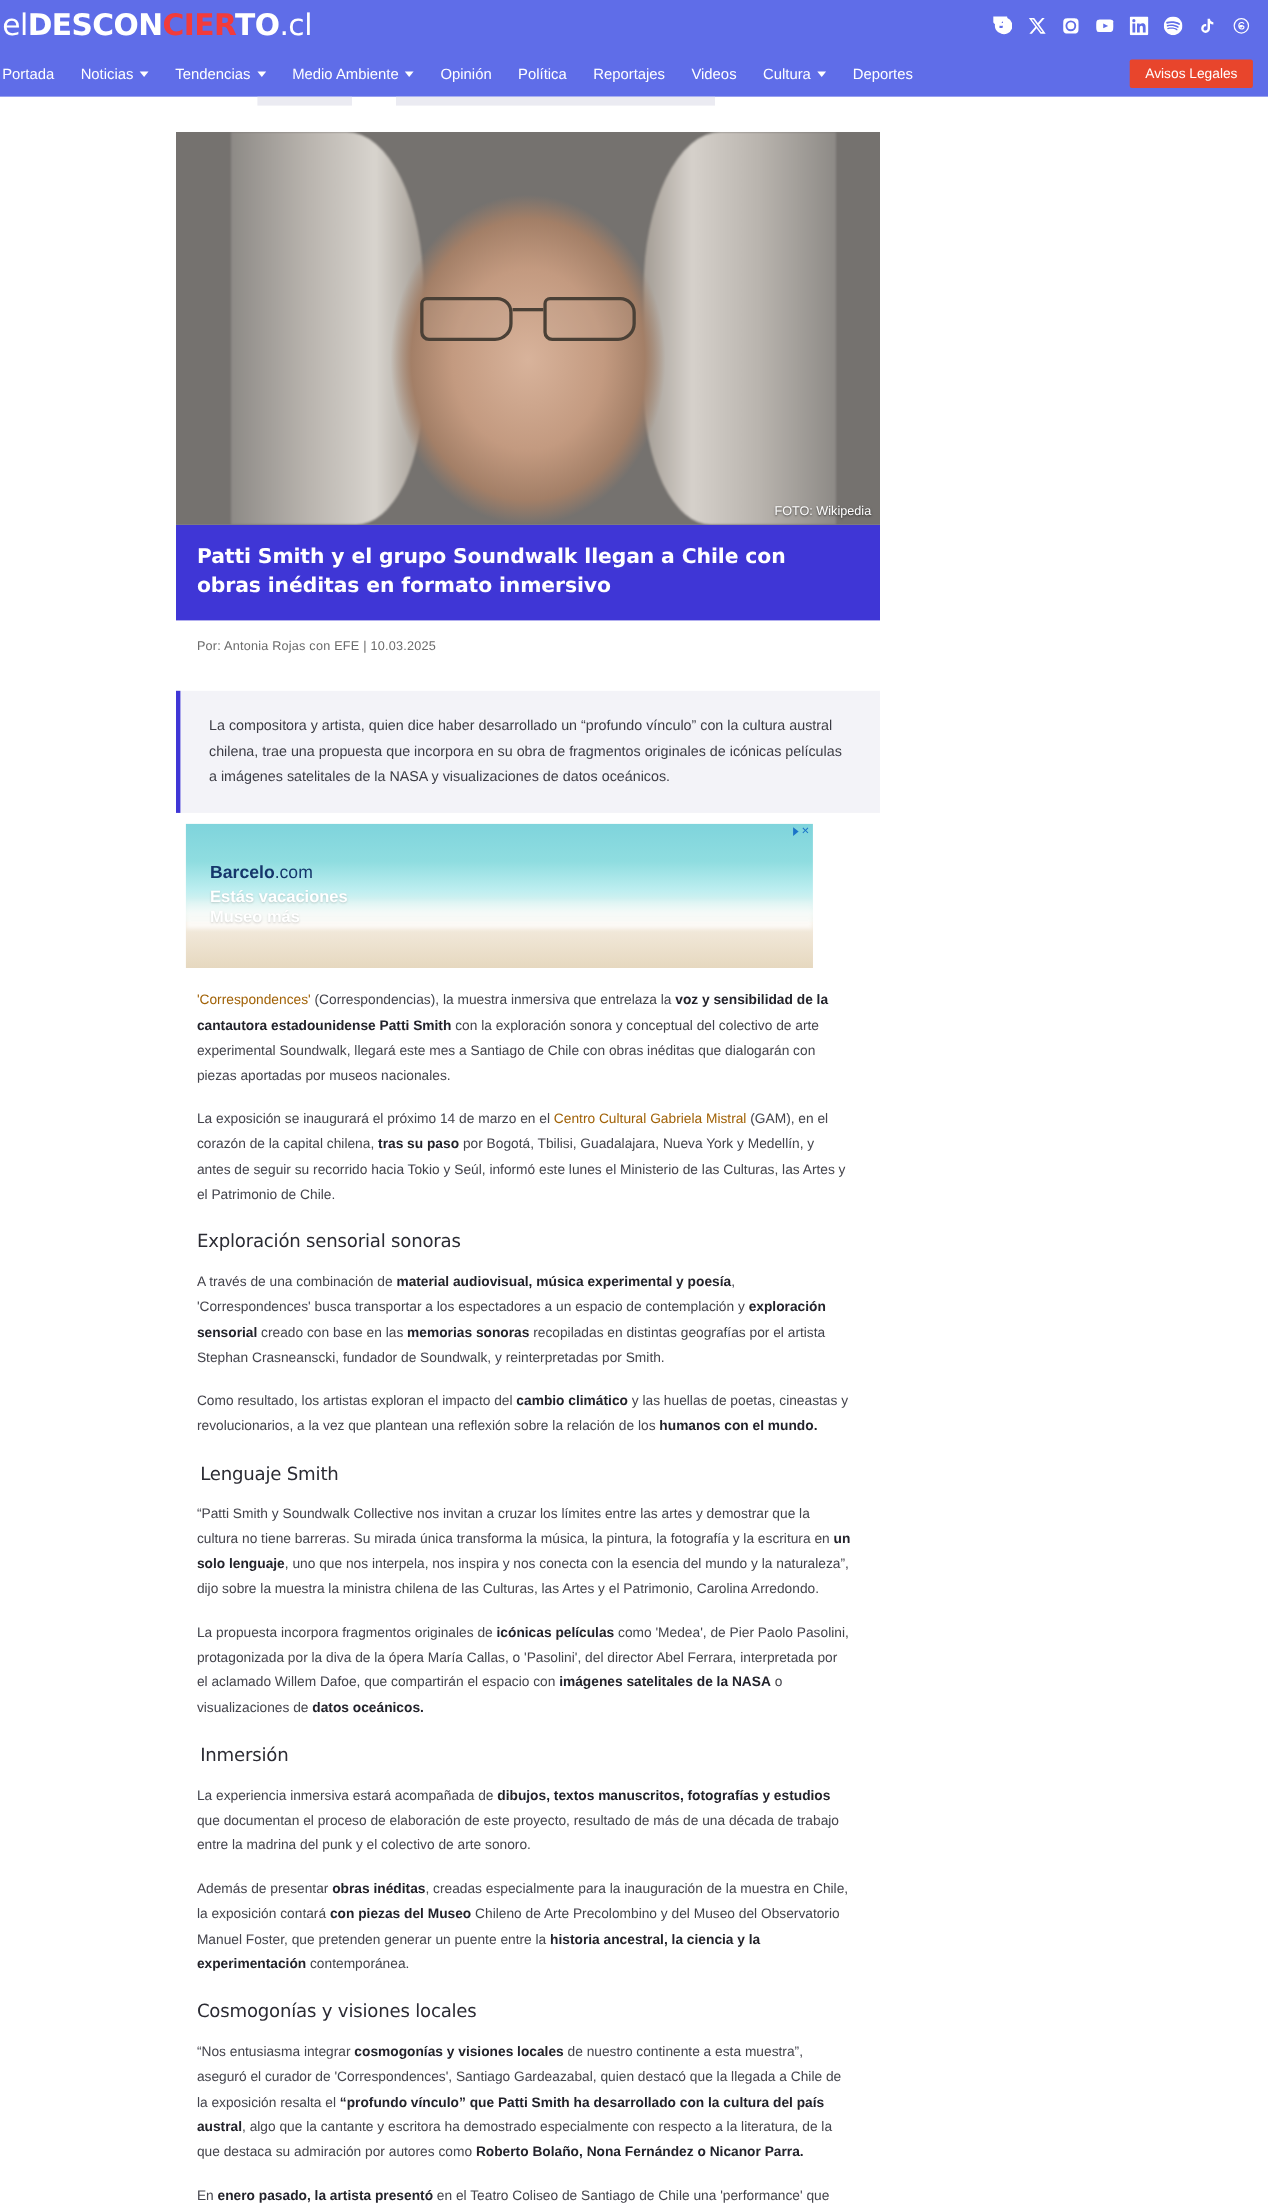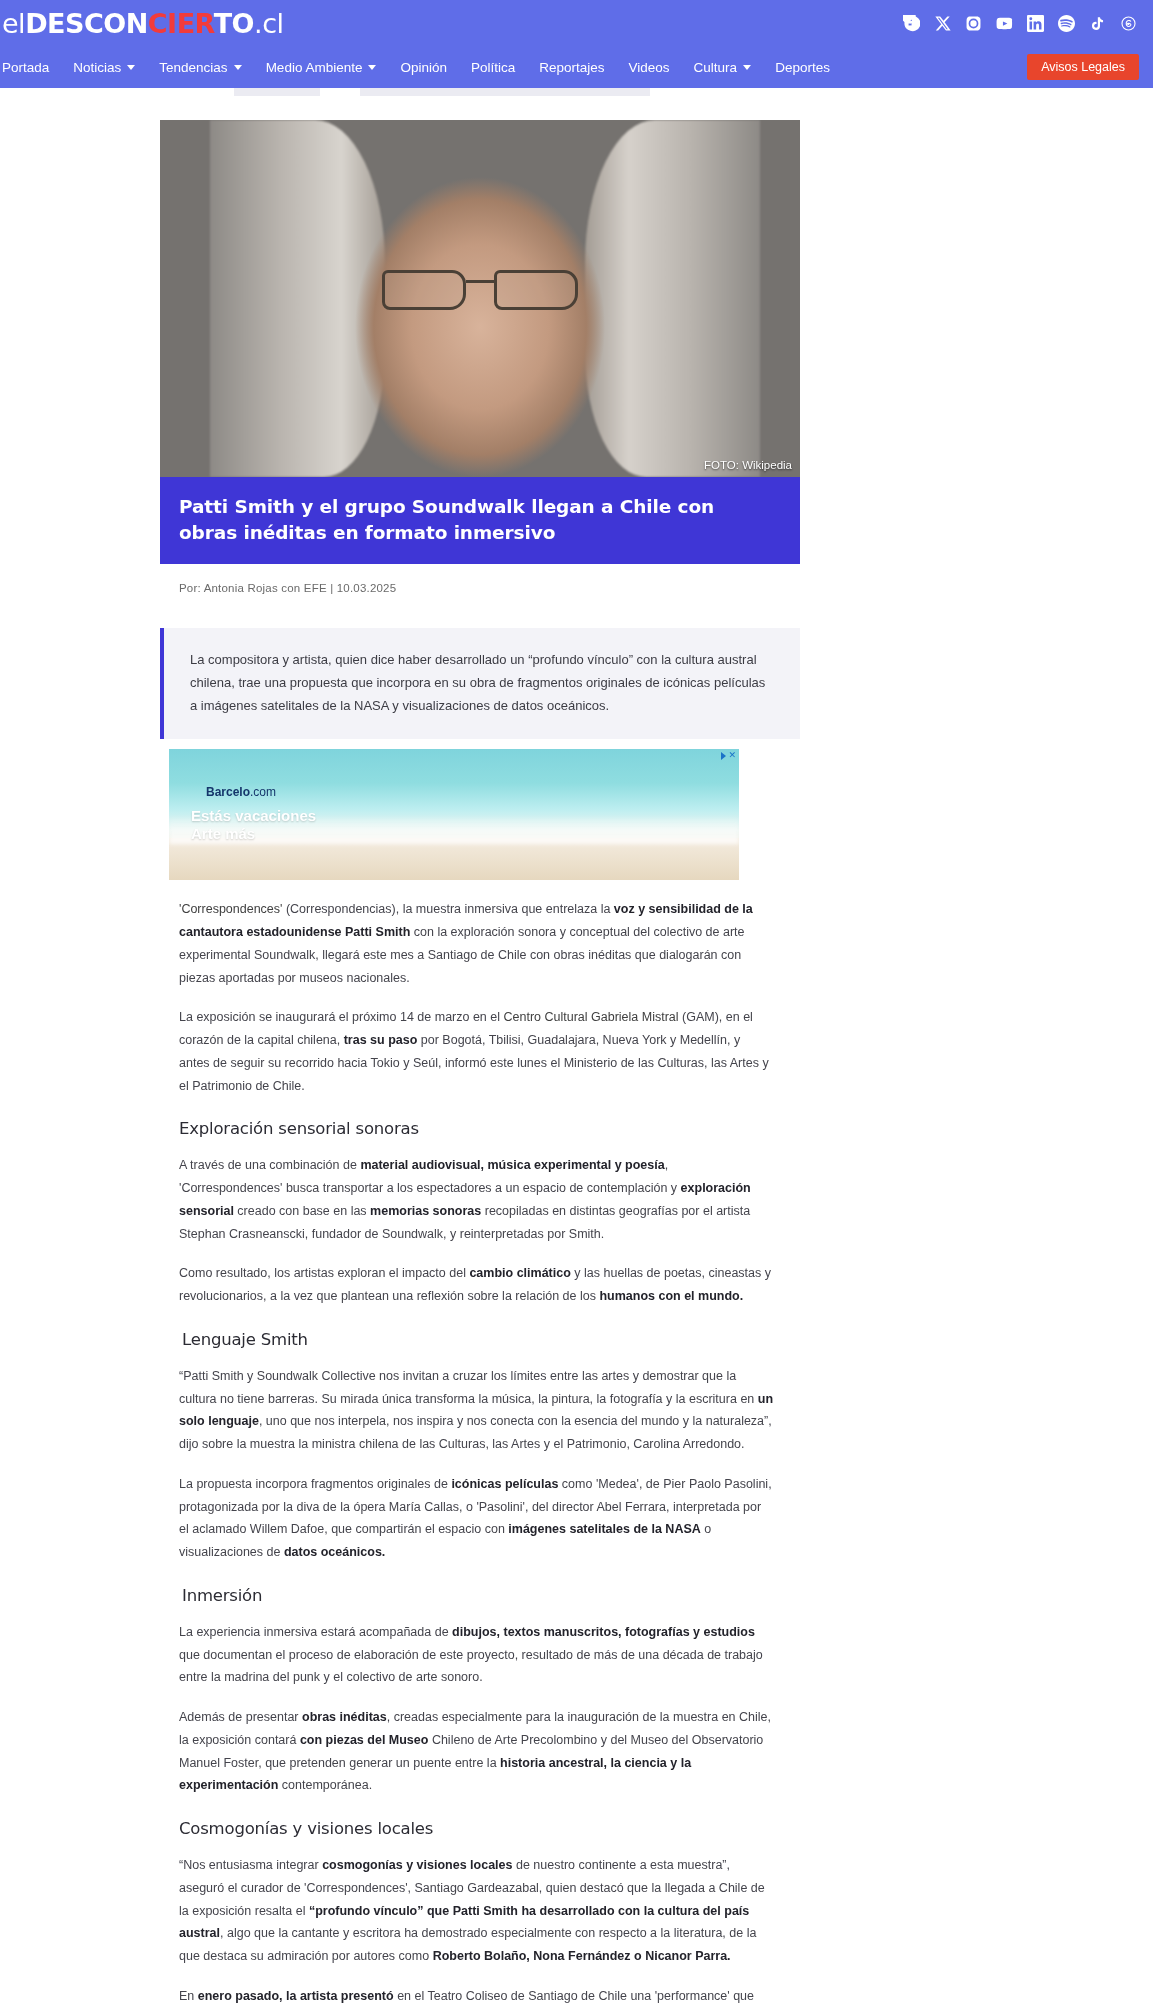--- a/index.html
+++ b/index.html
@@ -229,23 +229,23 @@
     position: absolute; left: 0; right: 0; bottom: 0; height: 42px;
     background: linear-gradient(180deg,#f4ece0 0%, #e6d8bf 100%);
   }
   .adbox .foam {
     position: absolute; left: 0; right: 0; bottom: 36px; height: 26px;
     background: linear-gradient(180deg, rgba(255,255,255,.15), rgba(255,255,255,.85));
     filter: blur(2px);
   }
   .ad-brand {
     position: absolute;
-    left: 37px; top: 36px;
+    left: 22px; top: 36px;
     color: #15366b;
-    font-size: 12px;
+    font-size: 16px;
     font-weight: bold;
   }
   .ad-brand .dotcom { font-weight: normal; }
   .ad-line1 {
     position: absolute; left: 22px; top: 58px;
     color: #ffffff; font-size: 15px; font-weight: bold;
     text-shadow: 0 1px 2px rgba(0,0,0,.18);
   }
   .ad-line2 {
     position: absolute; left: 22px; top: 76px;
@@ -267,21 +267,21 @@
   }
 
   .body-copy { width: 640px; padding: 0 26px 0 19px; margin-top: 18px; }
   .body-copy p {
     font-size: 12.5px;
     line-height: 1.82;
     color: #44444c;
     margin-bottom: 17px;
   }
   .body-copy p b, .body-copy p strong { color: #23232b; font-weight: bold; }
-  .body-copy a { color: #404040; text-decoration: none; }
+  .body-copy a { color: #a16207; text-decoration: none; }
   .body-copy h2 {
     font-family: "DejaVu Sans", sans-serif;
     font-size: 16.5px;
     color: #2b2b33;
     font-weight: normal;
     margin: 22px 0 16px 0;
     letter-spacing: -0.2px;
   }
   .body-copy .h2-indent { margin-left: 3px; }
 </style>
@@ -409,21 +409,21 @@
       <p>La compositora y artista, quien dice haber desarrollado un “profundo vínculo” con la cultura austral chilena, trae una propuesta que incorpora en su obra de fragmentos originales de icónicas películas a imágenes satelitales de la NASA y visualizaciones de datos oceánicos.</p>
     </div>
 
     <div class="adbox">
       <div class="sand"></div>
       <div class="foam"></div>
       <div class="ad-brand">
         <span>Barcelo</span><span class="dotcom">.com</span>
       </div>
       <div class="ad-line1">Estás vacaciones</div>
-      <div class="ad-line2">Arte más</div>
+      <div class="ad-line2">Museo más</div>
       <div class="ad-choice">
         <span class="tri"></span>
         <span class="x">✕</span>
       </div>
     </div>
 
     <div class="body-copy">
 
       <p>
         <a href="#">'Correspondences'</a><span> (Correspondencias), la muestra inmersiva que entrelaza la </span><b>voz y sensibilidad de la cantautora estadounidense Patti Smith</b><span> con la exploración sonora y conceptual del colectivo de arte experimental Soundwalk, llegará este mes a Santiago de Chile con obras inéditas que dialogarán con piezas aportadas por museos nacionales.</span>

